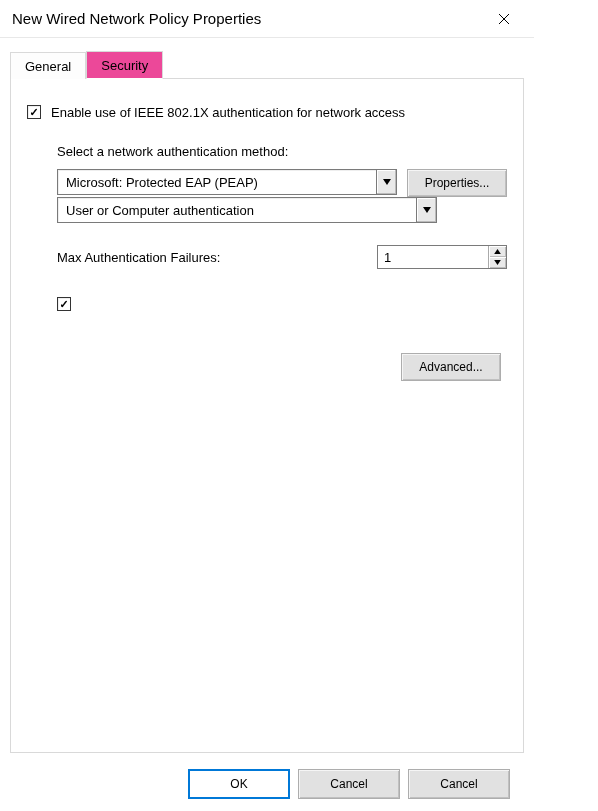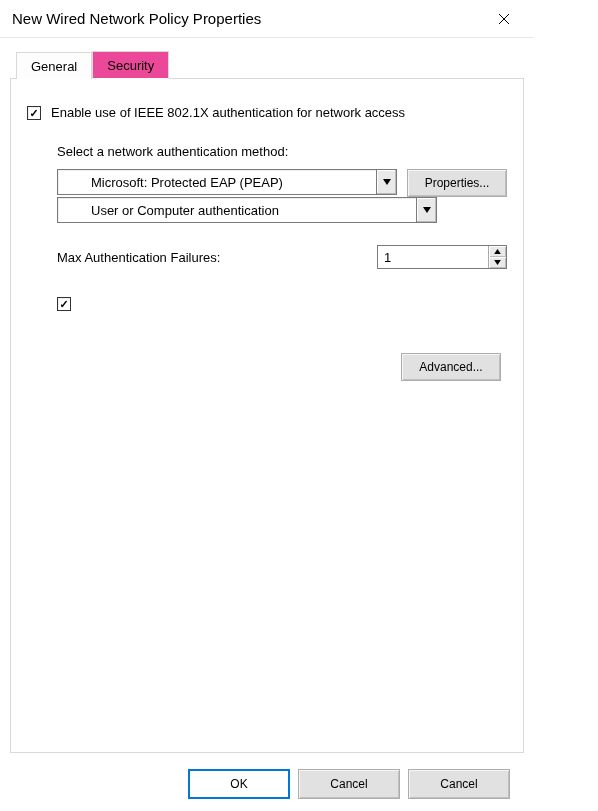--- a/index.html
+++ b/index.html
@@ -49,21 +49,21 @@
       padding: 12px 10px 12px 10px;
       display: flex;
       flex-direction: column;
     }
 
     .tabs-row {
       display: flex;
       align-items: flex-end;
       position: relative;
       z-index: 2;
-      margin-left: 6px;
+      margin-left: 0;
     }
     .tab {
       padding: 6px 14px 5px 14px;
       font-size: 13px;
       border: 1px solid #d9d9d9;
       border-bottom: none;
       background: #fff;
       margin-right: 0;
       position: relative;
       top: 1px;
@@ -80,21 +80,21 @@
     }
 
     .tab-panel {
       flex: 1;
       border: 1px solid #d9d9d9;
       background: #fff;
       padding: 20px 16px 20px 16px;
       position: relative;
     }
 
-    .row { display: flex; align-items: flex-end; }
+    .row { display: flex; align-items: flex-start; }
 
     .checkbox {
       width: 14px;
       height: 14px;
       border: 1px solid #333;
       background: #fff;
       display: inline-flex;
       align-items: center;
       justify-content: center;
       box-shadow: inset 1px 1px 0 #eee;
@@ -148,21 +148,21 @@
       justify-content: center;
       box-shadow: inset -1px -1px 0 #bbb, inset 1px 1px 0 #fff;
     }
     .dd-btn svg { width: 8px; height: 6px; }
 
     .auth-row {
       display: flex;
       gap: 10px;
       align-items: stretch;
     }
-    .auth-row .dropdown { flex: 1; padding-left: 25px; }
+    .auth-row .dropdown { flex: 1; }
 
     .btn {
       border: 1px solid #adadad;
       background: #e1e1e1;
       font-size: 12px;
       padding: 0 14px;
       height: 28px;
       display: inline-flex;
       align-items: center;
       justify-content: center;

